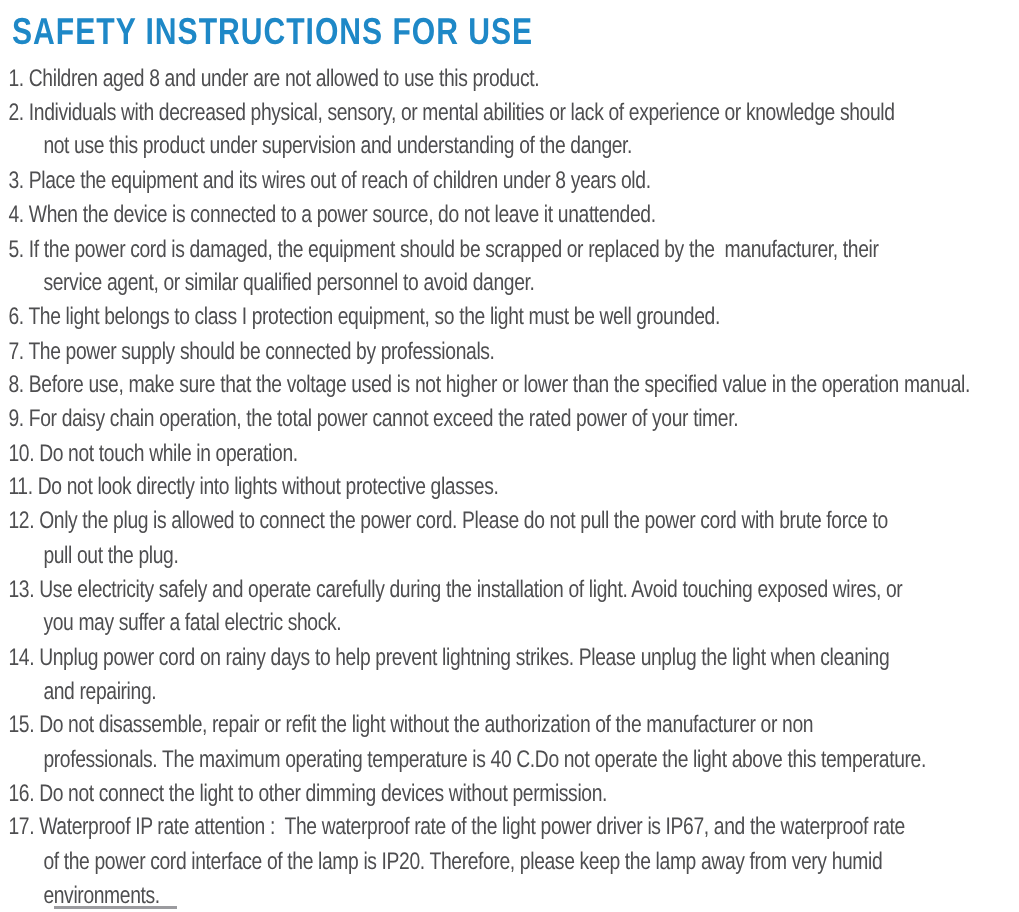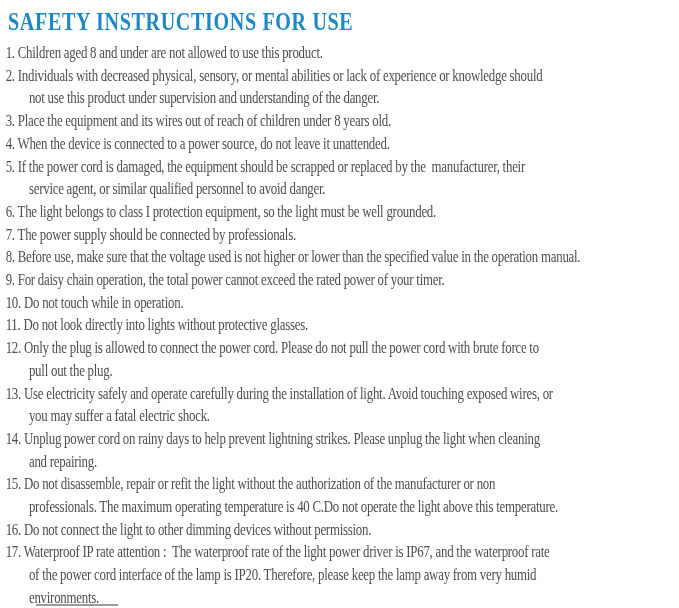--- a/index.html
+++ b/index.html
@@ -2,21 +2,21 @@
 <html><head>
 <meta charset="utf-8">
 <style>
   html, body { margin: 0; padding: 0; background: #ffffff; }
   .sheet {
     position: relative;
     width: 679px;
     height: 608px;
     background: #ffffff;
     overflow: hidden;
-    font-family: Liberation Serif, serif;
+    font-family: Liberation Sans, sans-serif;
   }
   
   .condense {
     position: absolute;
     left: 0; top: 0;
     width: 845px;
     transform: scaleX(0.8036);
     transform-origin: 0 0;
     box-sizing: border-box;
     padding: 6px 0 0 7px;

